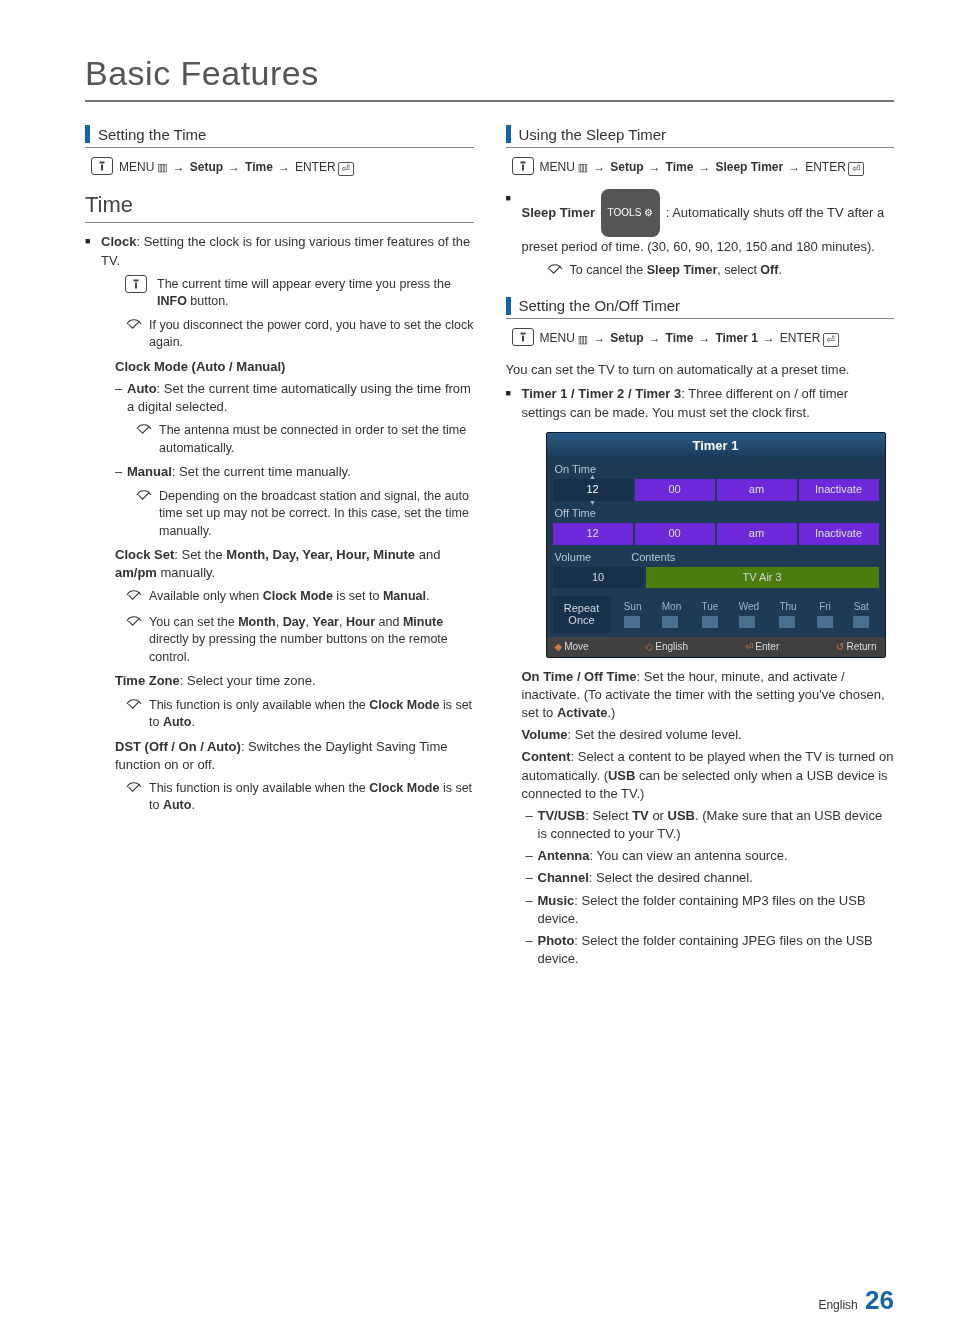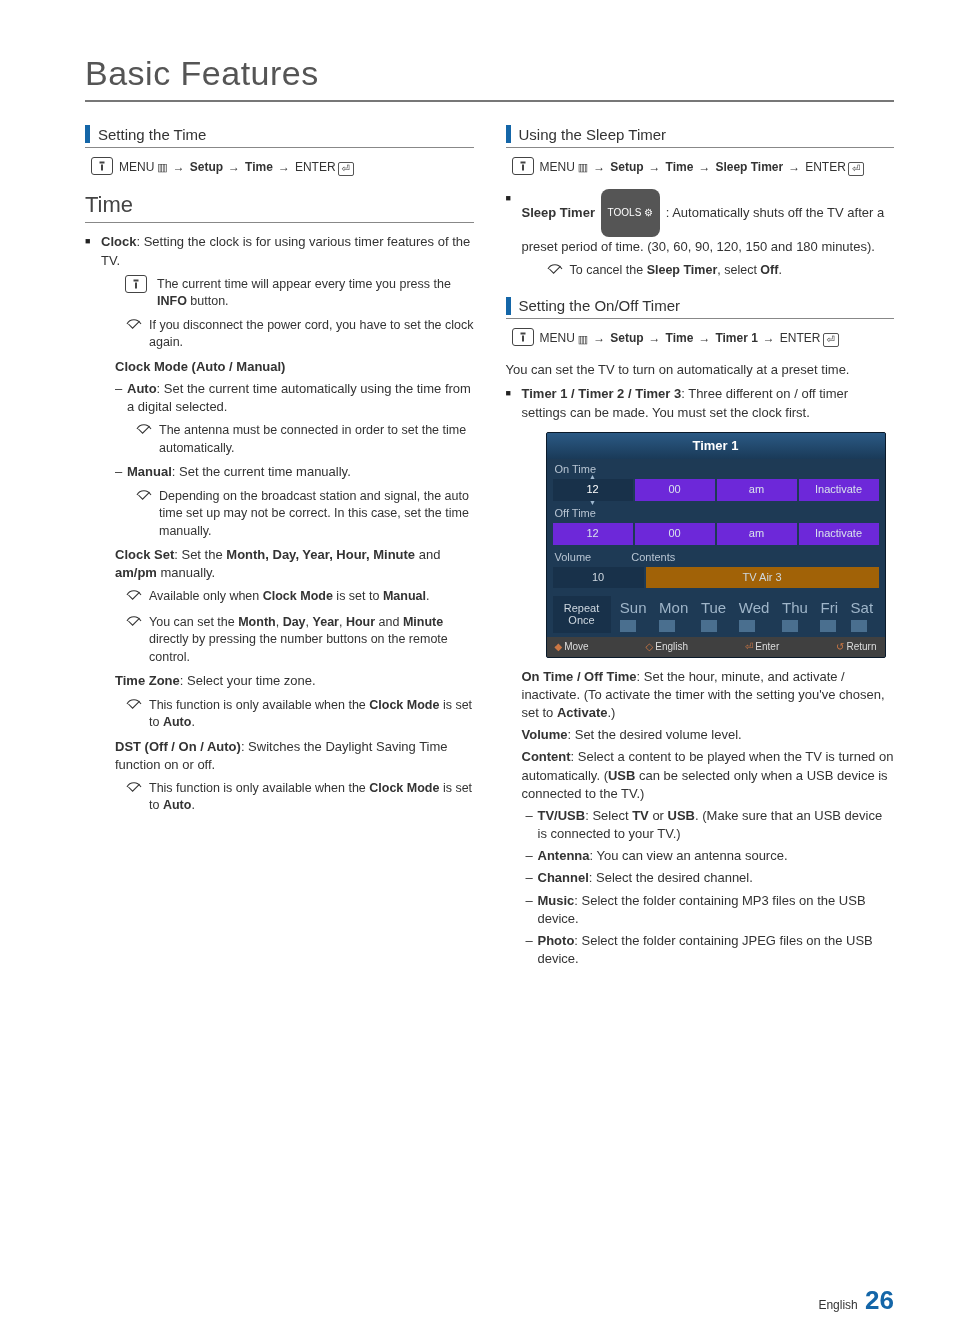--- a/index.html
+++ b/index.html
@@ -101,25 +101,25 @@
   }
   .cell {
     background:#6d28d9; flex:1; text-align:center; padding:3px 0; color:#d8e2ec; font-size:11px;
   }
   .cell.sel { background:#18314a; color:#fff; position:relative; }
   .cell.sel .tri-up, .cell.sel .tri-down { position:absolute; left:50%; transform:translateX(-50%); font-size:7px; color:#9fb8cf;}
   .cell.sel .tri-up { top:-7px; }
   .cell.sel .tri-down { bottom:-7px; }
   .vol-row { display:flex; gap:2px; padding:2px 6px; }
   .vol-l { background:#18314a; width:28%; text-align:center; padding:3px 0; }
-  .vol-r { background:#a16207; flex:1; text-align:center; padding:3px 0; }
+  .vol-r { background:#4d7c0f; flex:1; text-align:center; padding:3px 0; }
   .repeat-row { display:flex; align-items:center; padding:6px 6px 4px 6px; gap:4px; }
   .repeat-l { background:#18314a; width:58px; padding:6px 0; text-align:center; font-size:11px; line-height:1.1;}
   .days { display:flex; gap:6px; flex:1; justify-content:space-around; padding:0 2px;}
-  .day { text-align:center; font-size:15px; color:#9fb5c9; }
+  .day { text-align:center; font-size:10px; color:#9fb5c9; }
   .day .sq { width:16px; height:12px; background:#4a6f8f; margin-top:2px; }
   .timer-foot {
     background:#404040; color:#ddd; display:flex; justify-content:space-between; gap:10px;
     padding:3px 8px; font-size:10px;
   }
   .timer-foot span.ic { color:#c74; margin-right:2px;}
   .page-num {
     position:absolute; right:60px; bottom:24px; color:#333; font-size:12px;
   }
   .page-num .num { color:#1466a8; font-size:26px; font-weight:bold; margin-left:4px;}

